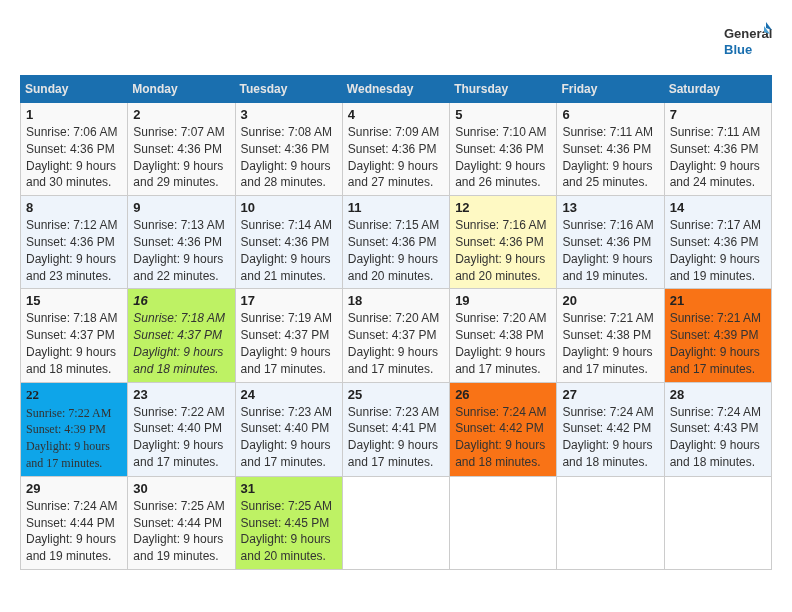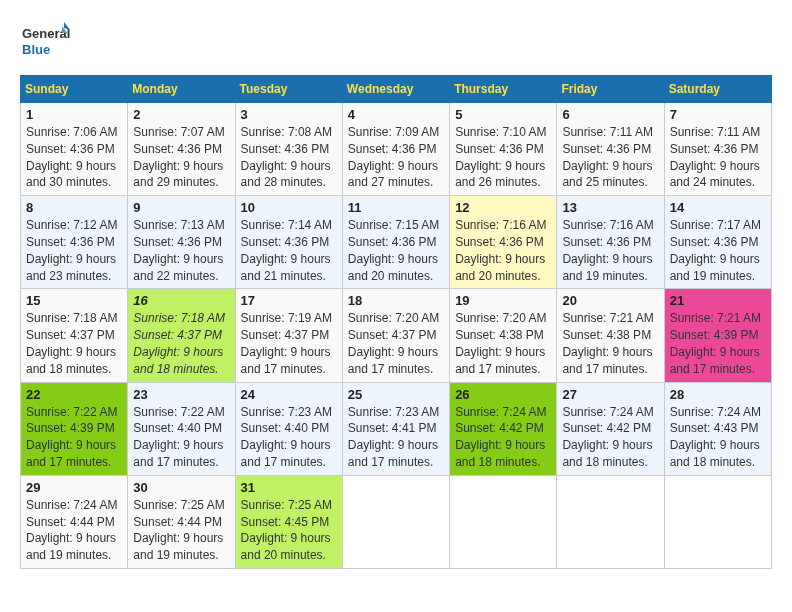--- a/index.html
+++ b/index.html
@@ -5,21 +5,21 @@
     * { box-sizing: border-box; margin: 0; padding: 0; }
     body {
       font-family: Arial, sans-serif;
       background: #fff;
       width: 792px;
       min-height: 612px;
       padding: 20px;
     }
     .header-area {
       display: flex;
-      justify-content: flex-start;
+      justify-content: flex-end;
       align-items: flex-start;
       margin-bottom: 10px;
     }
     .logo {
       display: flex;
       align-items: center;
       gap: 4px;
     }
     .title-area {
       text-align: right;
@@ -34,21 +34,21 @@
       color: #555;
       margin-top: 2px;
     }
     .calendar {
       width: 100%;
       border-collapse: collapse;
       font-size: 10px;
     }
     .calendar thead th {
       background-color: #1a6faf;
-      color: #fde047;
+      color: #e5e5e5;
       padding: 6px 4px;
       text-align: left;
       font-size: 12px;
       font-weight: bold;
       border: 1px solid #1a6faf;
     }
     .calendar tbody td {
       border: 1px solid #ccc;
       vertical-align: top;
       padding: 4px 5px;
@@ -267,31 +267,31 @@
         </div>
       </td>
         <td style="background: rgb(249, 249, 249);">
         <span class="day-num">20</span>
         <div class="day-info">
           Sunrise: 7:21 AM<br>
           Sunset: 4:38 PM<br>
           Daylight: 9 hours and 17 minutes.
         </div>
       </td>
-        <td style="background: #ec4899;">
+        <td style="background: #f97316;">
         <span class="day-num">21</span>
         <div class="day-info">
           Sunrise: 7:21 AM<br>
           Sunset: 4:39 PM<br>
           Daylight: 9 hours and 17 minutes.
         </div>
       </td>
       </tr>
       <tr>
-        <td style="background: #84cc16;">
+        <td style="background: #0ea5e9; font-family: Liberation Serif, serif;">
         <span class="day-num">22</span>
         <div class="day-info">
           Sunrise: 7:22 AM<br>
           Sunset: 4:39 PM<br>
           Daylight: 9 hours and 17 minutes.
         </div>
       </td>
         <td style="background: rgb(238, 244, 251);">
         <span class="day-num">23</span>
         <div class="day-info">
@@ -309,21 +309,21 @@
         </div>
       </td>
         <td style="background: rgb(238, 244, 251); margin-left: 41px;">
         <span class="day-num">25</span>
         <div class="day-info">
           Sunrise: 7:23 AM<br>
           Sunset: 4:41 PM<br>
           Daylight: 9 hours and 17 minutes.
         </div>
       </td>
-        <td style="background: #84cc16; margin-top: 16px;">
+        <td style="background: #f97316; margin-top: 16px;">
         <span class="day-num">26</span>
         <div class="day-info">
           Sunrise: 7:24 AM<br>
           Sunset: 4:42 PM<br>
           Daylight: 9 hours and 18 minutes.
         </div>
       </td>
         <td style="background: rgb(238, 244, 251);">
         <span class="day-num">27</span>
         <div class="day-info">

